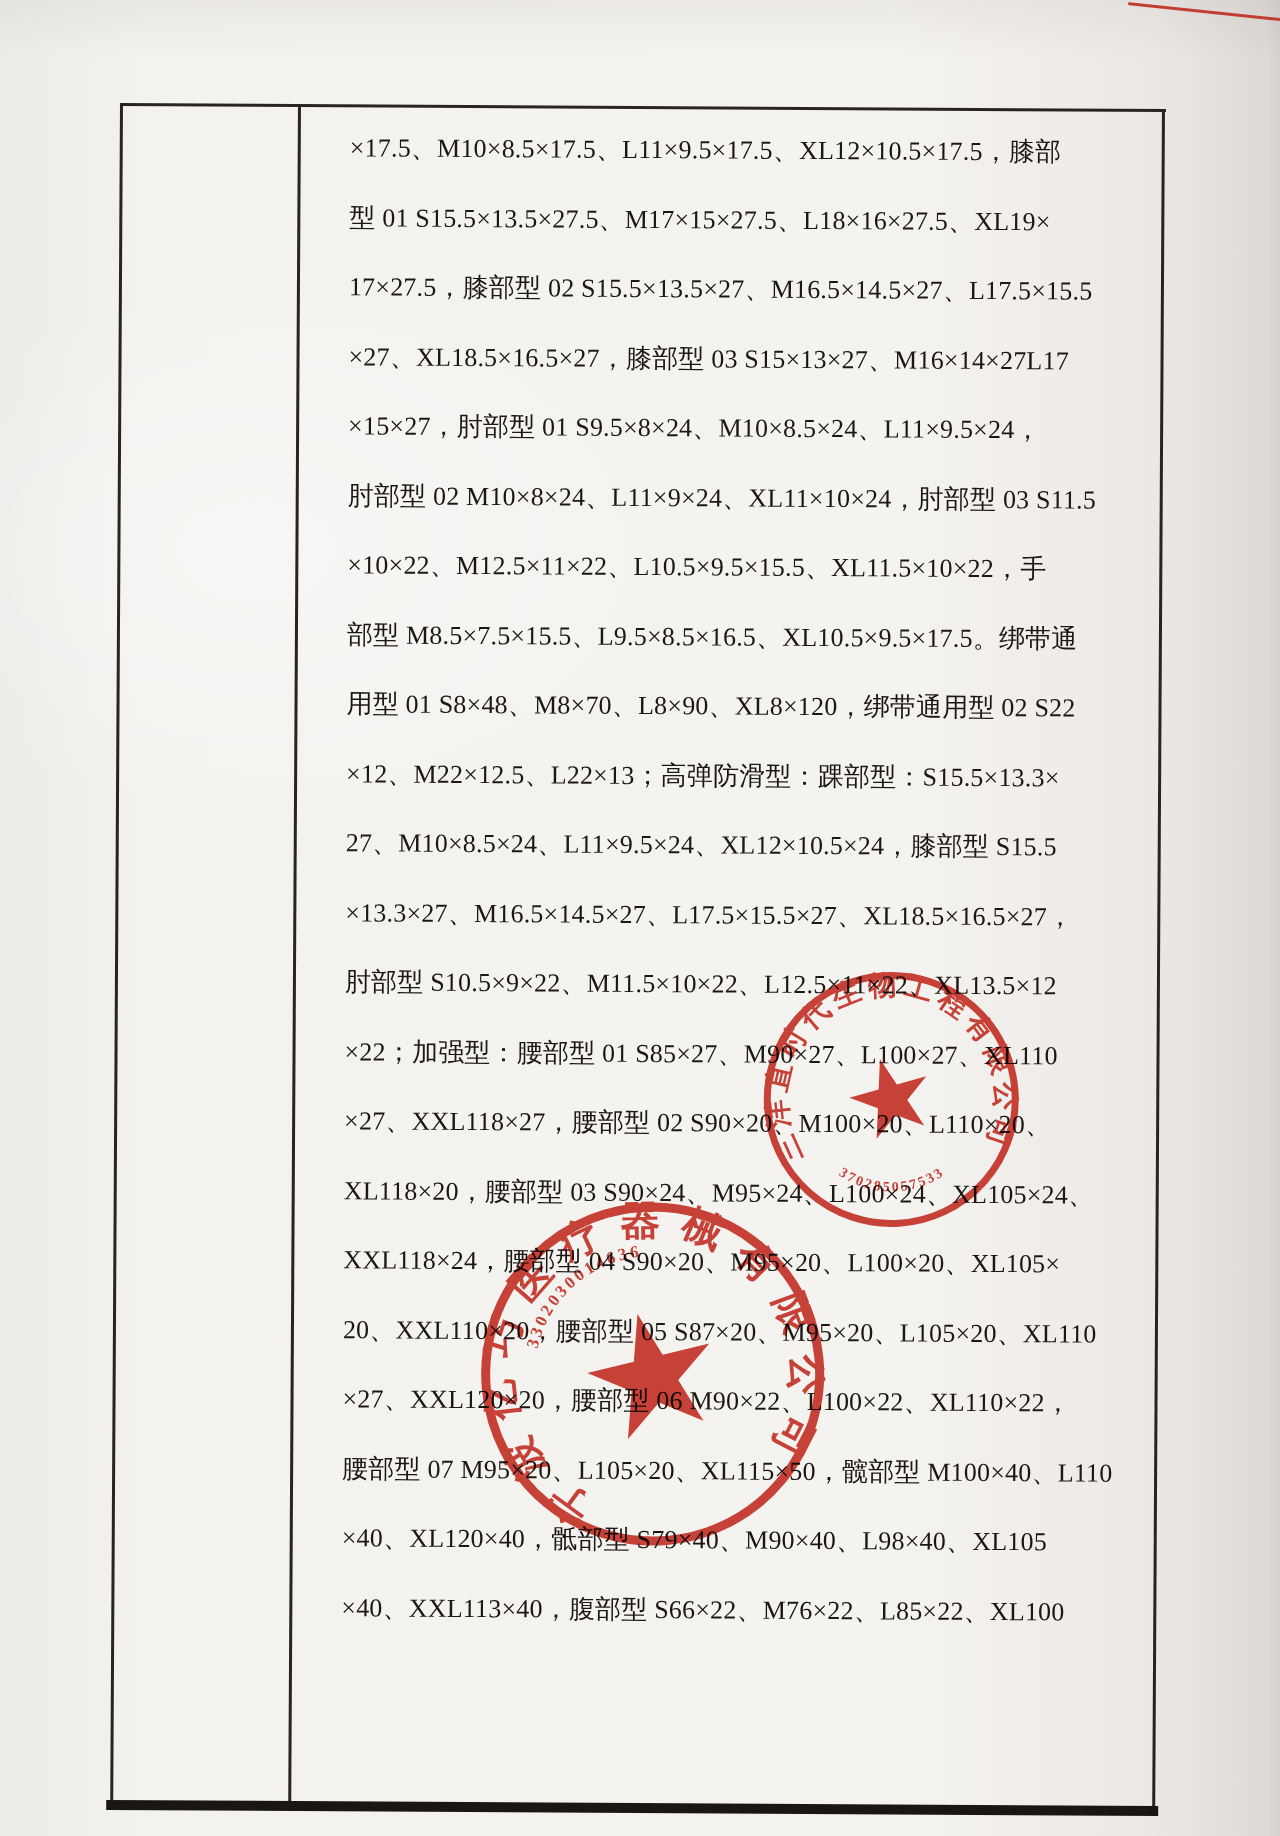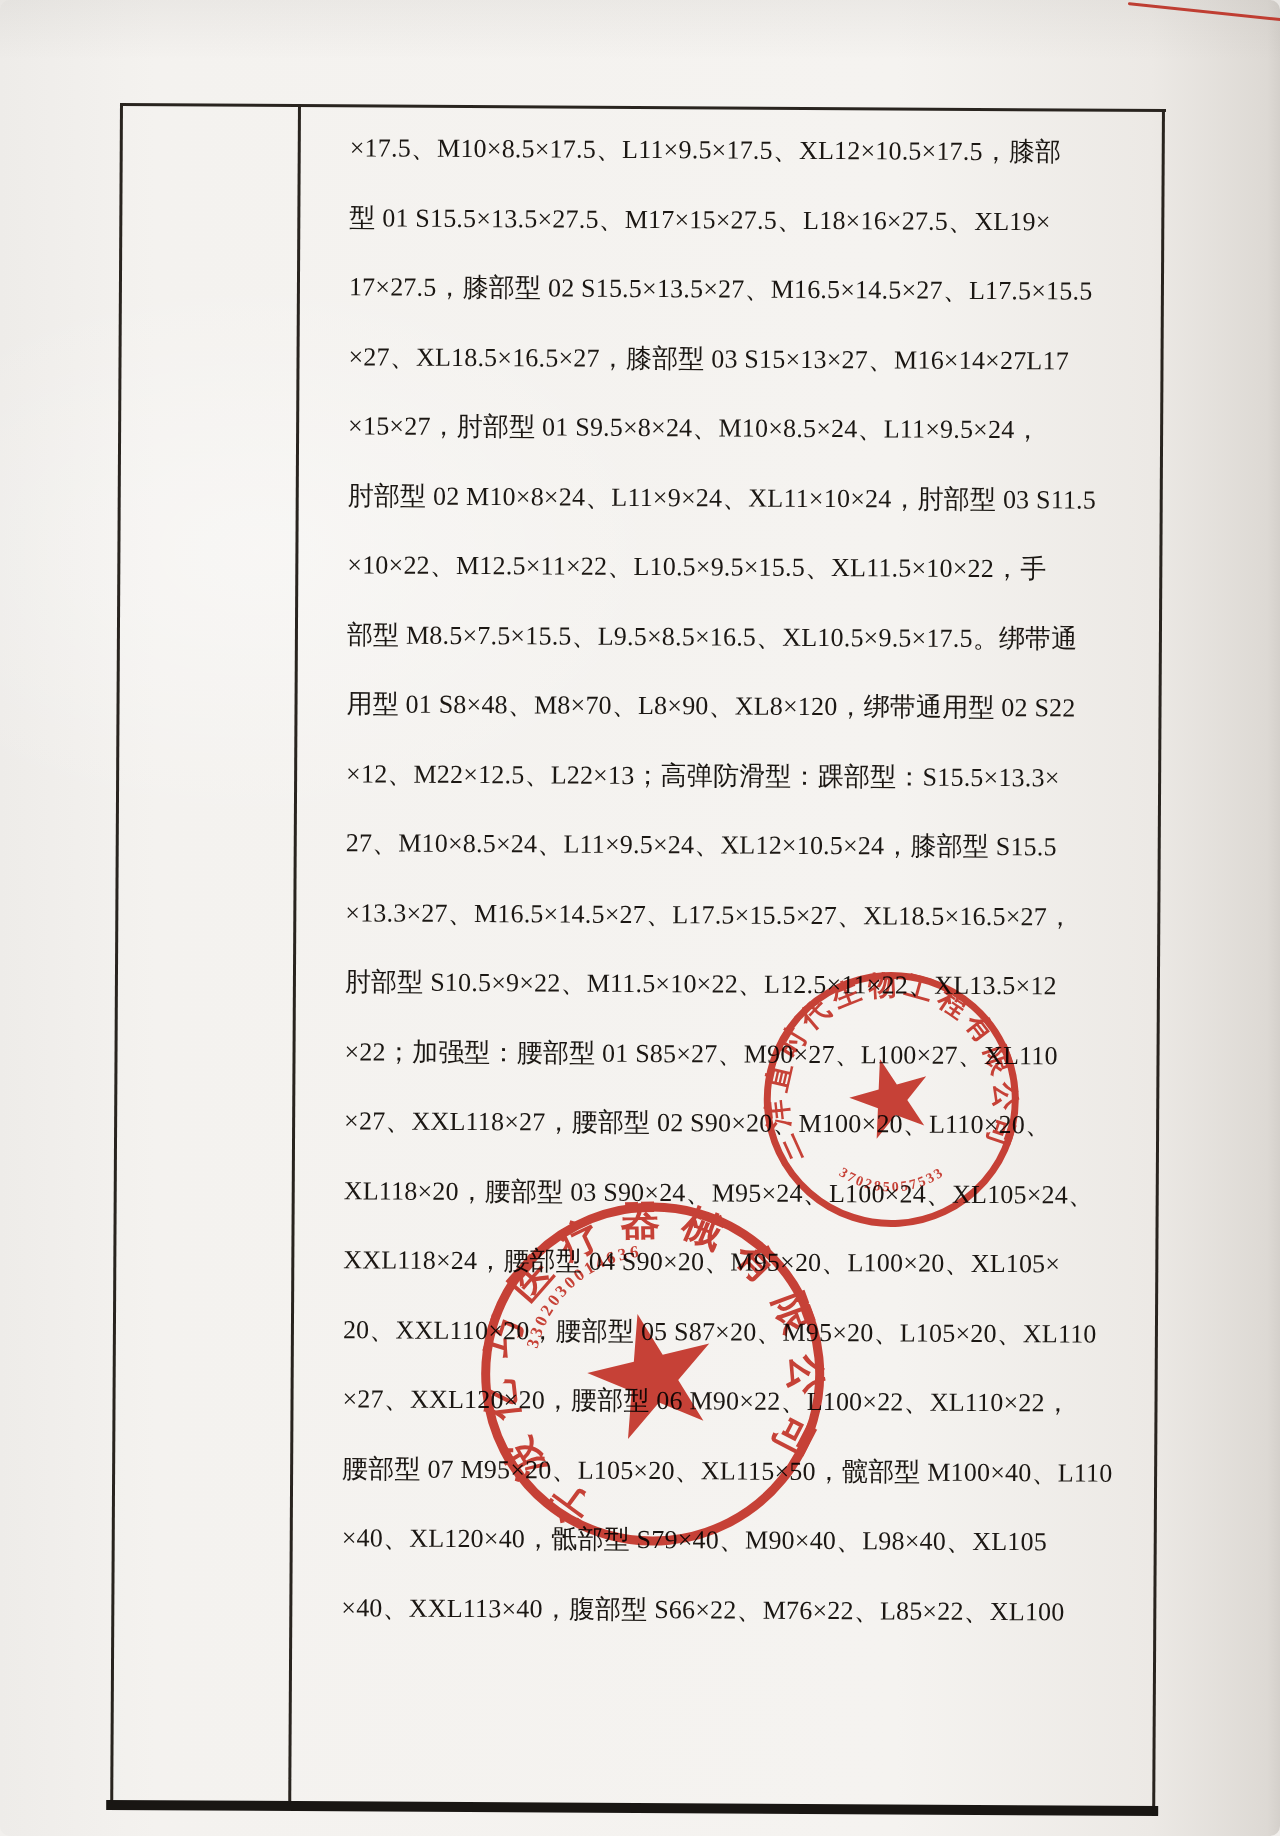--- a/index.html
+++ b/index.html
@@ -7,21 +7,20 @@
     width:1280px;height:1836px;position:relative;overflow:hidden;
     font-family:"Liberation Serif","DejaVu Serif",serif;
     background:#f2f0ed;
   }
   .page{
     position:absolute;inset:0;
     background:
       radial-gradient(ellipse 600px 400px at 20% 30%, rgba(255,255,255,.35), rgba(255,255,255,0) 70%),
       linear-gradient(90deg,#eeece9 0,#f4f2ef 12%,#f5f3f0 70%,#ece9e5 90%,#ddd9d4 99%,#d4d0cb 100%),
       #f2f0ed;
-    border-radius: 10px;
   }
   .page::after{ 
     content:"";position:absolute;left:0;top:0;right:0;height:60px;
     background:linear-gradient(180deg,rgba(120,115,108,.08),rgba(120,115,108,0));
   }
   .red-line{
     position:absolute;left:1128px;top:2px;width:160px;height:3px;
     transform:rotate(6deg);transform-origin:left center;border-radius:2px;
   }
   .sheet{

